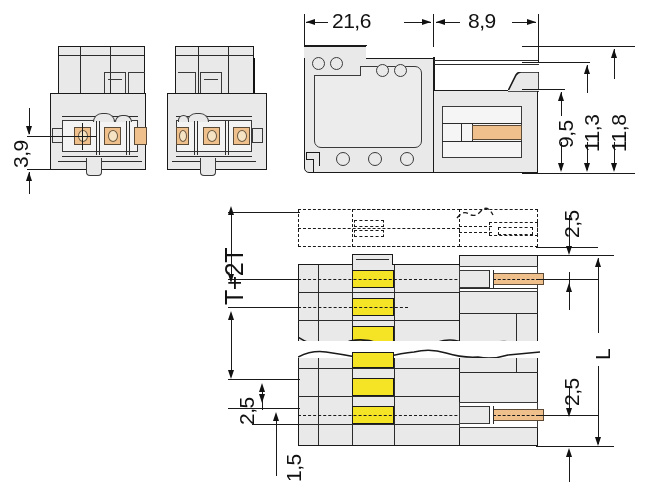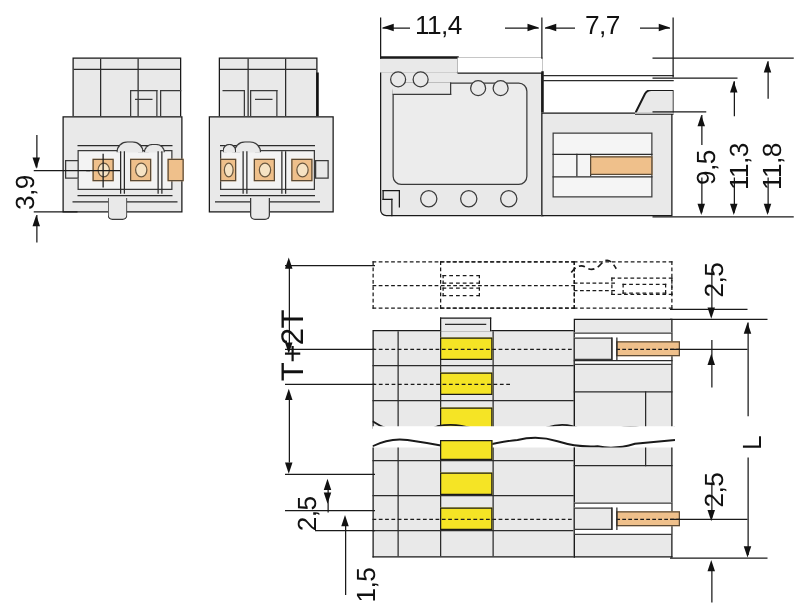--- a/index.html
+++ b/index.html
@@ -195,27 +195,27 @@
   <div>
 
     <div class="ln vl" style="left:304px;top:14px;height:33px;background:#1a1a1a;"></div>
     <div class="ln vl" style="left:433px;top:14px;height:33px;background:#1a1a1a;"></div>
     <div class="ln vl" style="left:538px;top:14px;height:48px;background:#1a1a1a;"></div>
 
     <div class="ln hl" style="left:306px;top:22px;width:22px;height:1px;background:#1a1a1a;"></div>
     <div class="ln hl" style="left:404px;top:22px;width:27px;height:1px;background:#1a1a1a;"></div>
     <div class="ar ar-lf" style="left:306px;top:19px;"></div>
     <div class="ar ar-rt" style="left:422px;top:19px;"></div>
-    <div class="dim" style="left:332px;top:10px;">11,4</div>
+    <div class="dim" style="left:332px;top:10px;">21,6</div>
 
     <div class="ln hl" style="left:436px;top:22px;width:24px;height:1px;background:#1a1a1a;"></div>
     <div class="ln hl" style="left:512px;top:22px;width:24px;height:1px;background:#1a1a1a;"></div>
     <div class="ar ar-lf" style="left:436px;top:19px;"></div>
     <div class="ar ar-rt" style="left:527px;top:19px;"></div>
-    <div class="dim" style="left:468px;top:10px;">7,7</div>
+    <div class="dim" style="left:468px;top:10px;">8,9</div>
   </div>
 
   <div>
 
     <div class="ln hl" style="left:522px;top:89px;width:43px;height:1px;background:#1a1a1a;"></div>
     <div class="ln hl" style="left:522px;top:62px;width:68px;height:1px;background:#1a1a1a;"></div>
     <div class="ln hl" style="left:522px;top:46px;width:113px;height:1px;background:#1a1a1a;"></div>
     <div class="ln hl" style="left:522px;top:173px;width:113px;height:1px;background:#1a1a1a;"></div>
 
     <div class="ln vl" style="left:561px;top:92px;height:24px;background:#1a1a1a;"></div>

